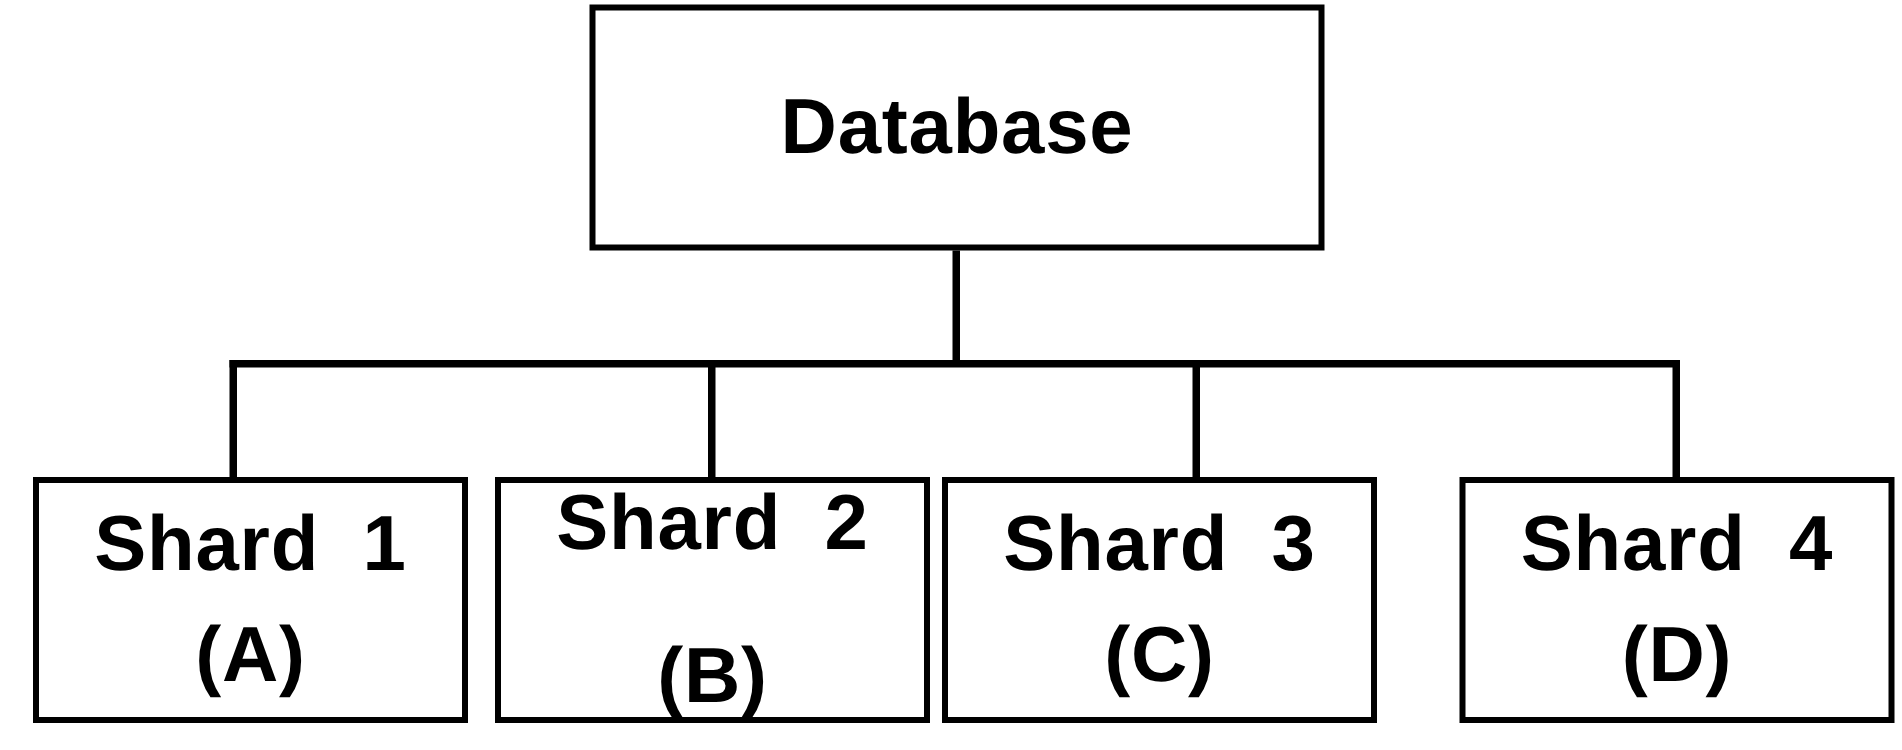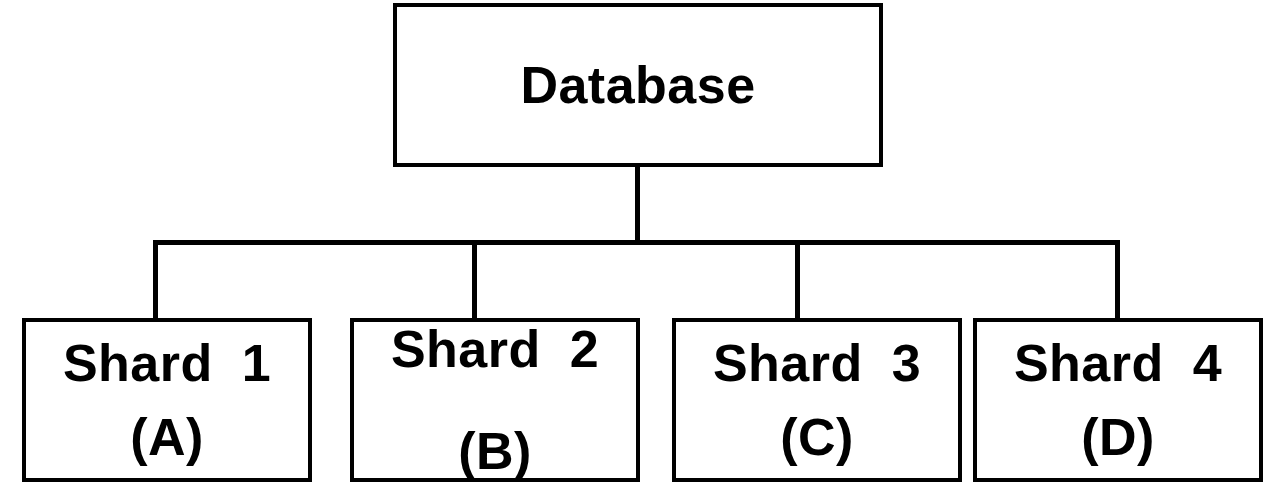--- a/index.html
+++ b/index.html
@@ -43,22 +43,22 @@
     top: 3px;
     width: 490px;
     height: 164px;
   }
   .shard {
     top: 318px;
     width: 290px;
     height: 164px;
   }
   .shard1 { left: 22px;  }
-  .shard2 { left: 350px; gap: 28px; }
-  .shard3 { left: 672px; }
+  .shard2 { left: 330px; gap: 28px; }
+  .shard3 { left: 628px; }
   .shard4 { left: 973px; }
   .line {
     position: absolute;
     background: #000000;
   }
   .stem {
     left: 635px;
     top: 167px;
     width: 5px;
     height: 77px;

